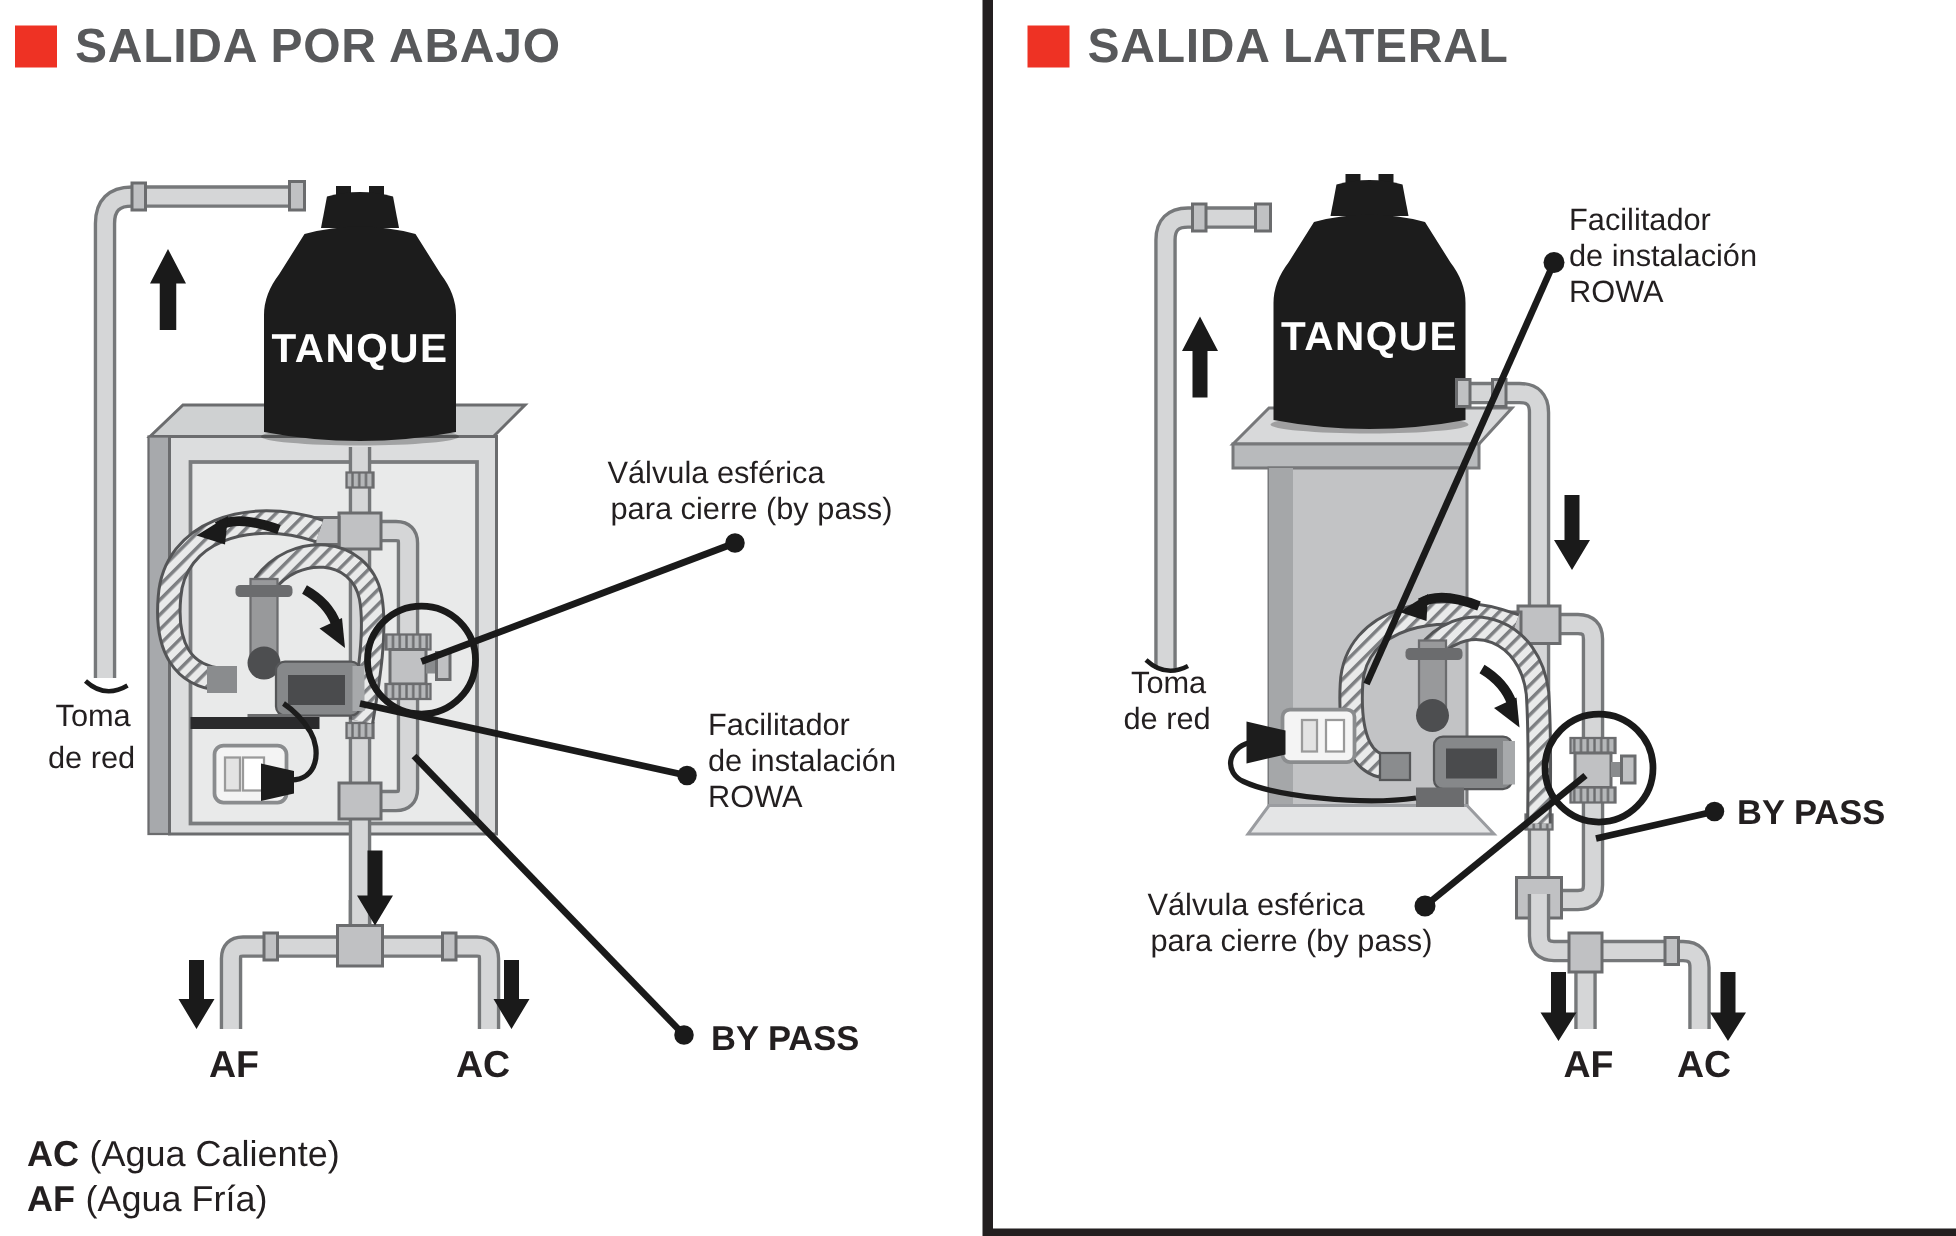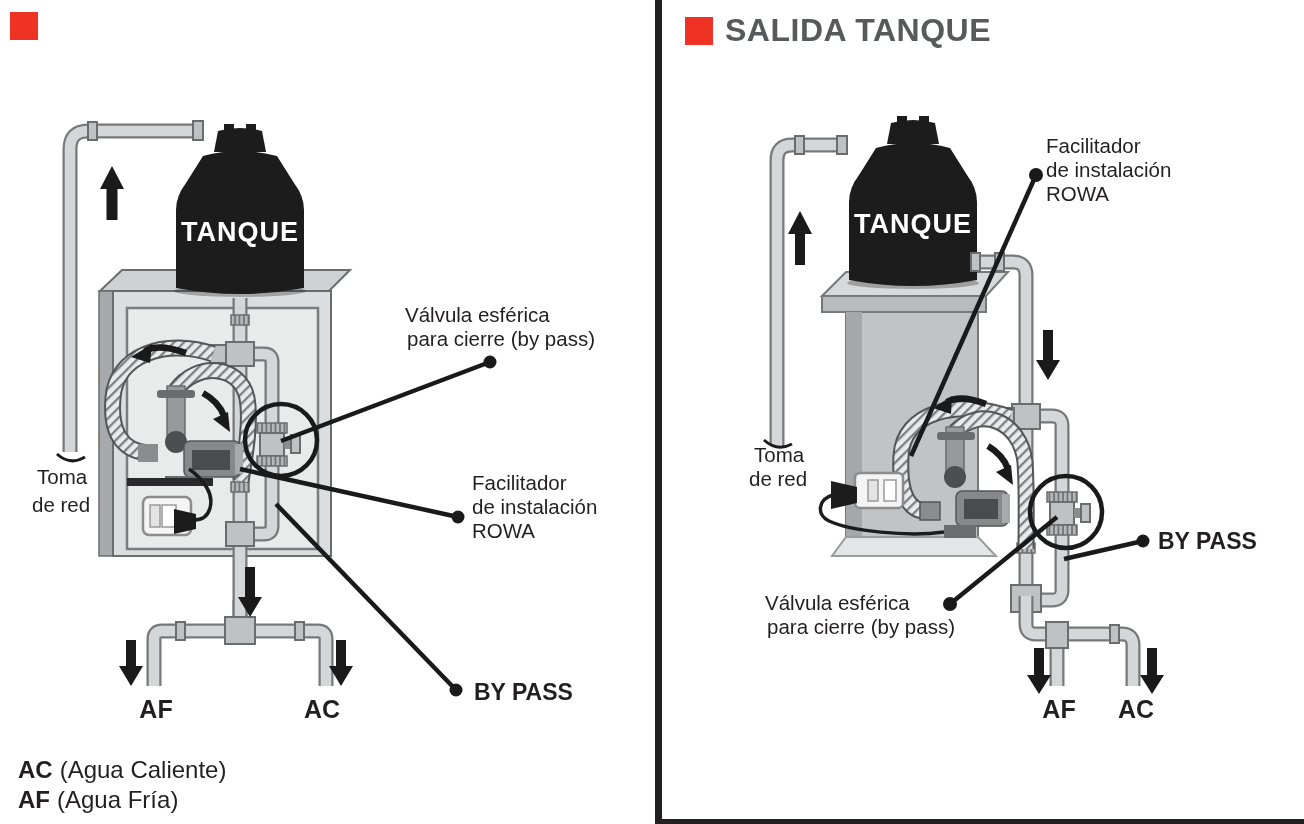--- a/index.html
+++ b/index.html
@@ -37,20 +37,21 @@
   .lbl{font-family:"Liberation Sans",sans-serif;font-size:20.5px;fill:#231F20;}
   .lblB{font-family:"Liberation Sans",sans-serif;font-size:23px;font-weight:bold;fill:#231F20;}
   .big{font-family:"Liberation Sans",sans-serif;font-size:25px;font-weight:bold;fill:#231F20;text-anchor:middle;}
   .tank-t{font-family:"Liberation Sans",sans-serif;font-size:27px;font-weight:bold;fill:#ffffff;text-anchor:middle;letter-spacing:1px;}
 </style>
 </head>
 <body>
 
 <div class="hdr" style="left:10px;top:12px;">
   <span class="sq"></span>
+  <span class="ttl">SALIDA POR ABAJO</span>
 </div>
 
 <svg id="svgL" width="656" height="824" viewBox="0 0 656 824">
   <defs>
     <pattern id="hatchL" width="7" height="7" patternUnits="userSpaceOnUse" patternTransform="rotate(45)">
       <rect width="7" height="7" fill="#E9EAEA"></rect>
       <line x1="1" y1="0" x2="1" y2="7" stroke="#7D7F82" stroke-width="2.6"></line>
     </pattern>
     <pattern id="ribsL" width="4.5" height="12" patternUnits="userSpaceOnUse">
       <rect width="4.5" height="12" fill="#B5B7B9"></rect>
@@ -169,21 +170,21 @@
   <text class="lbl" x="472" y="538">ROWA</text>
   <text class="lblB" x="474" y="700">BY PASS</text>
   <text class="lbl" x="37" y="484">Toma</text>
   <text class="lbl" x="32" y="512">de red</text>
   <text class="big" x="156" y="718">AF</text>
   <text class="big" x="322" y="718">AC</text>
 </svg>
 
 <div class="hdr" style="left:685px;top:12px;">
   <span class="sq"></span>
-  <span class="ttl">SALIDA TANQUE</span>
+  <span class="ttl">SALIDA LATERAL</span>
 </div>
 
 <svg id="svgR" width="641" height="824" viewBox="663 0 641 824">
   <defs>
     <pattern id="hatchR" width="7" height="7" patternUnits="userSpaceOnUse" patternTransform="rotate(45)">
       <rect width="7" height="7" fill="#E9EAEA"></rect>
       <line x1="1" y1="0" x2="1" y2="7" stroke="#7D7F82" stroke-width="2.6"></line>
     </pattern>
     <pattern id="ribsR" width="4.5" height="12" patternUnits="userSpaceOnUse">
       <rect width="4.5" height="12" fill="#B5B7B9"></rect>

